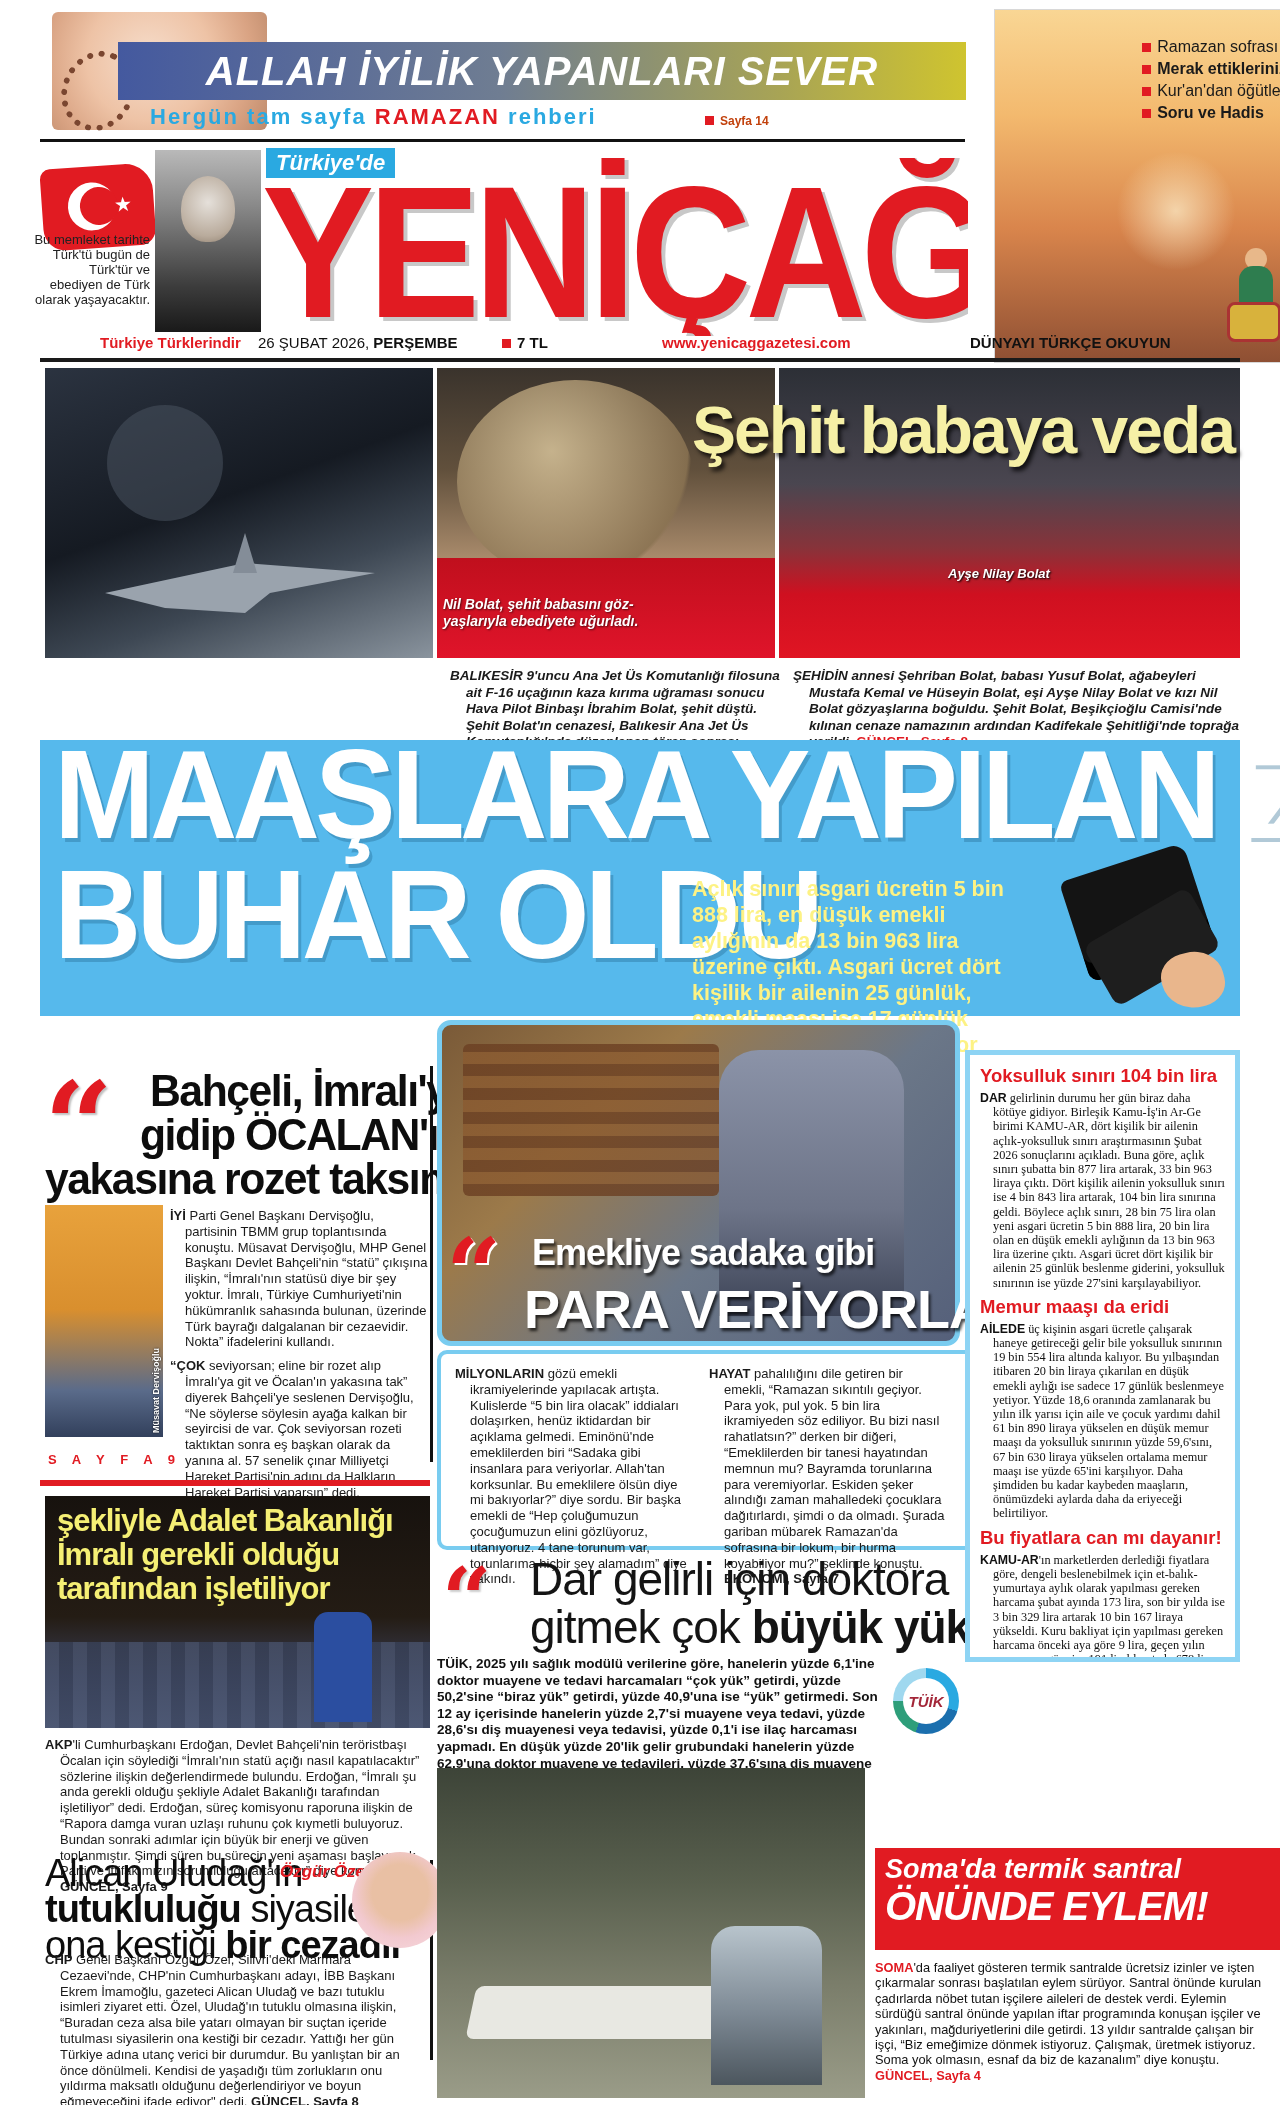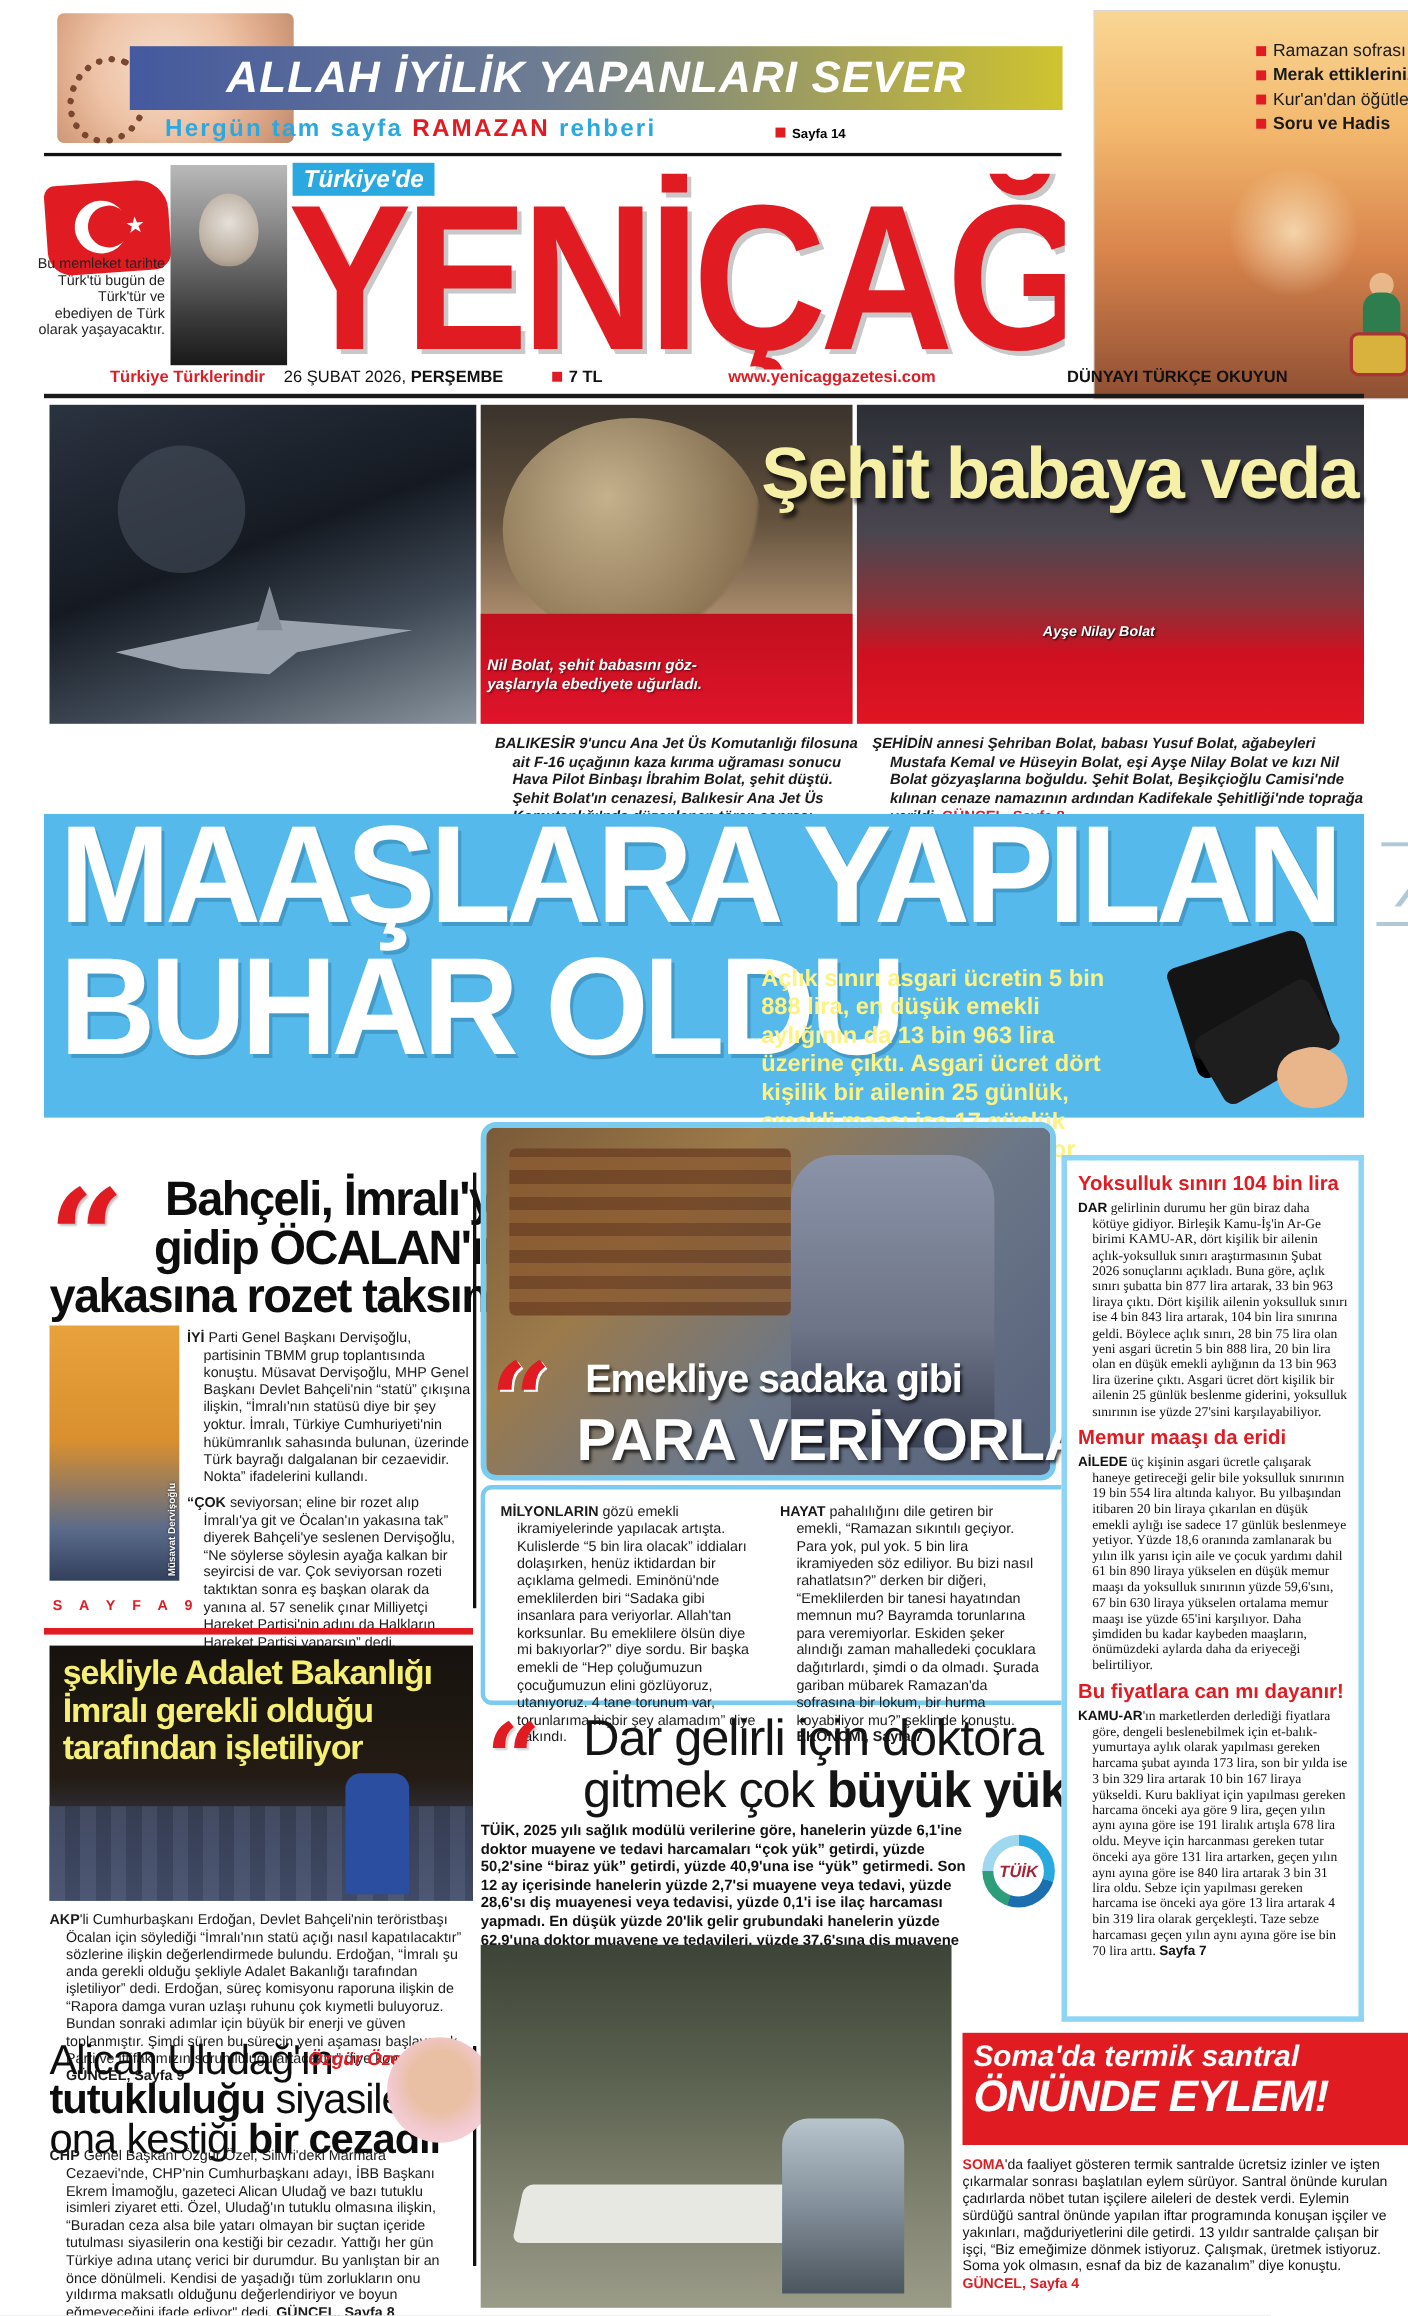--- a/index.html
+++ b/index.html
@@ -11,21 +11,21 @@
   .hands{left:52px;top:12px;width:215px;height:118px;border-radius:6px;
      background:radial-gradient(circle at 45% 40%,#f6ddcb 0%,#eec3a6 45%,#d9a383 75%,#bd8a6b 100%);}
   .hands .beads{position:absolute;left:10px;top:38px;width:60px;height:70px;border-radius:50%;
      border:6px dotted #7a4630;transform:rotate(25deg);}
   .bannerbar{left:118px;top:42px;width:848px;height:58px;
      background:linear-gradient(90deg,#44599f 0%,#6f7d92 45%,#a8a455 78%,#cfc42f 100%);
      display:flex;align-items:center;justify-content:center;}
   .bannerbar span{color:#fff;font-style:italic;font-weight:bold;font-size:40px;letter-spacing:1px;white-space:nowrap;}
   .subline{left:150px;top:104px;width:700px;font-size:22px;font-weight:bold;letter-spacing:2px;white-space:nowrap;}
   .subline .blue{color:#2aa9e1;} .subline .red{color:#e11b22;}
-  .subref{left:705px;top:114px;font-size:12px;font-weight:bold;color:#000000;}
+  .subref{left:705px;top:114px;font-size:12px;font-weight:bold;color:#c2410c;}
   .rsq{display:inline-block;width:9px;height:9px;background:#e11b22;margin-right:6px;}
   .ramazan-panel{left:968px;top:10px;width:302px;height:352px;
      background:linear-gradient(180deg,#f9d694 0%,#f3b96e 30%,#d9854c 62%,#8e4f33 100%);box-shadow:0 0 0 1px #d8d8d8;margin-left:27px;}
   .ramazan-panel .glow{position:absolute;left:40%;top:40%;width:120px;height:120px;border-radius:50%;
      background:radial-gradient(circle,#fff7d6aa,#ffffff00 70%);}
   .rlist{position:absolute;right:10px;top:24px;text-align:left;}
   .rlist div{font-size:16px;margin:4px 0;color:#1a1a1a;}
   .rlist .b{font-weight:bold;}
   .davul{position:absolute;right:6px;bottom:4px;width:70px;height:110px;}
   .davul .body{position:absolute;left:18px;top:18px;width:34px;height:58px;border-radius:14px;background:#2e7d4f;}
@@ -149,21 +149,21 @@
      display:flex;align-items:center;justify-content:center;}
   .tuiklogo .inner{width:46px;height:46px;border-radius:50%;background:#fff;display:flex;align-items:center;
      justify-content:center;color:#a32638;font-weight:bold;font-style:italic;font-size:15px;}
   .tentphoto{left:437px;top:1768px;width:428px;height:330px;
      background:linear-gradient(180deg,#3d4438 0%,#59604e 35%,#7a7d6a 65%,#9a9c88 100%);}
   .tentphoto .table{position:absolute;left:8%;bottom:18%;width:60%;height:16%;background:#e8e8e2;
      border-radius:8px;transform:skewX(-12deg);}
   .tentphoto .kid{position:absolute;right:10%;bottom:4%;width:26%;height:48%;border-radius:24px 24px 0 0;
      background:linear-gradient(180deg,#b8c4cc 0%,#7d8994 55%,#4c565e 100%);}
   
-  .rightbox{left:965px;top:1050px;width:275px;height:788px;border:5px solid #8ed4f4;box-sizing:border-box;
+  .rightbox{left:965px;top:1050px;width:275px;height:612px;border:5px solid #8ed4f4;box-sizing:border-box;
      background:#fff;padding:8px 10px;overflow:hidden;}
   .rh{color:#e11b22;font-weight:bold;font-size:18.5px;margin:2px 0 4px 0;font-family:"Liberation Sans",sans-serif;}
   .rp{font-family:"Liberation Serif",serif;font-size:12.3px;line-height:14.2px;color:#111;
      padding-left:13px;text-indent:-13px;margin:0 0 6px 0;}
   .rp .lead{font-family:"Liberation Sans",sans-serif;}
   .rp .ref{font-family:"Liberation Sans",sans-serif;font-weight:bold;}
   
   .somabox{left:875px;top:1848px;width:436px;height:102px;background:#e11b22;color:#fff;
      padding:6px 10px;box-sizing:border-box;}
   .somal1{font-style:italic;font-weight:bold;font-size:27px;line-height:30px;}

